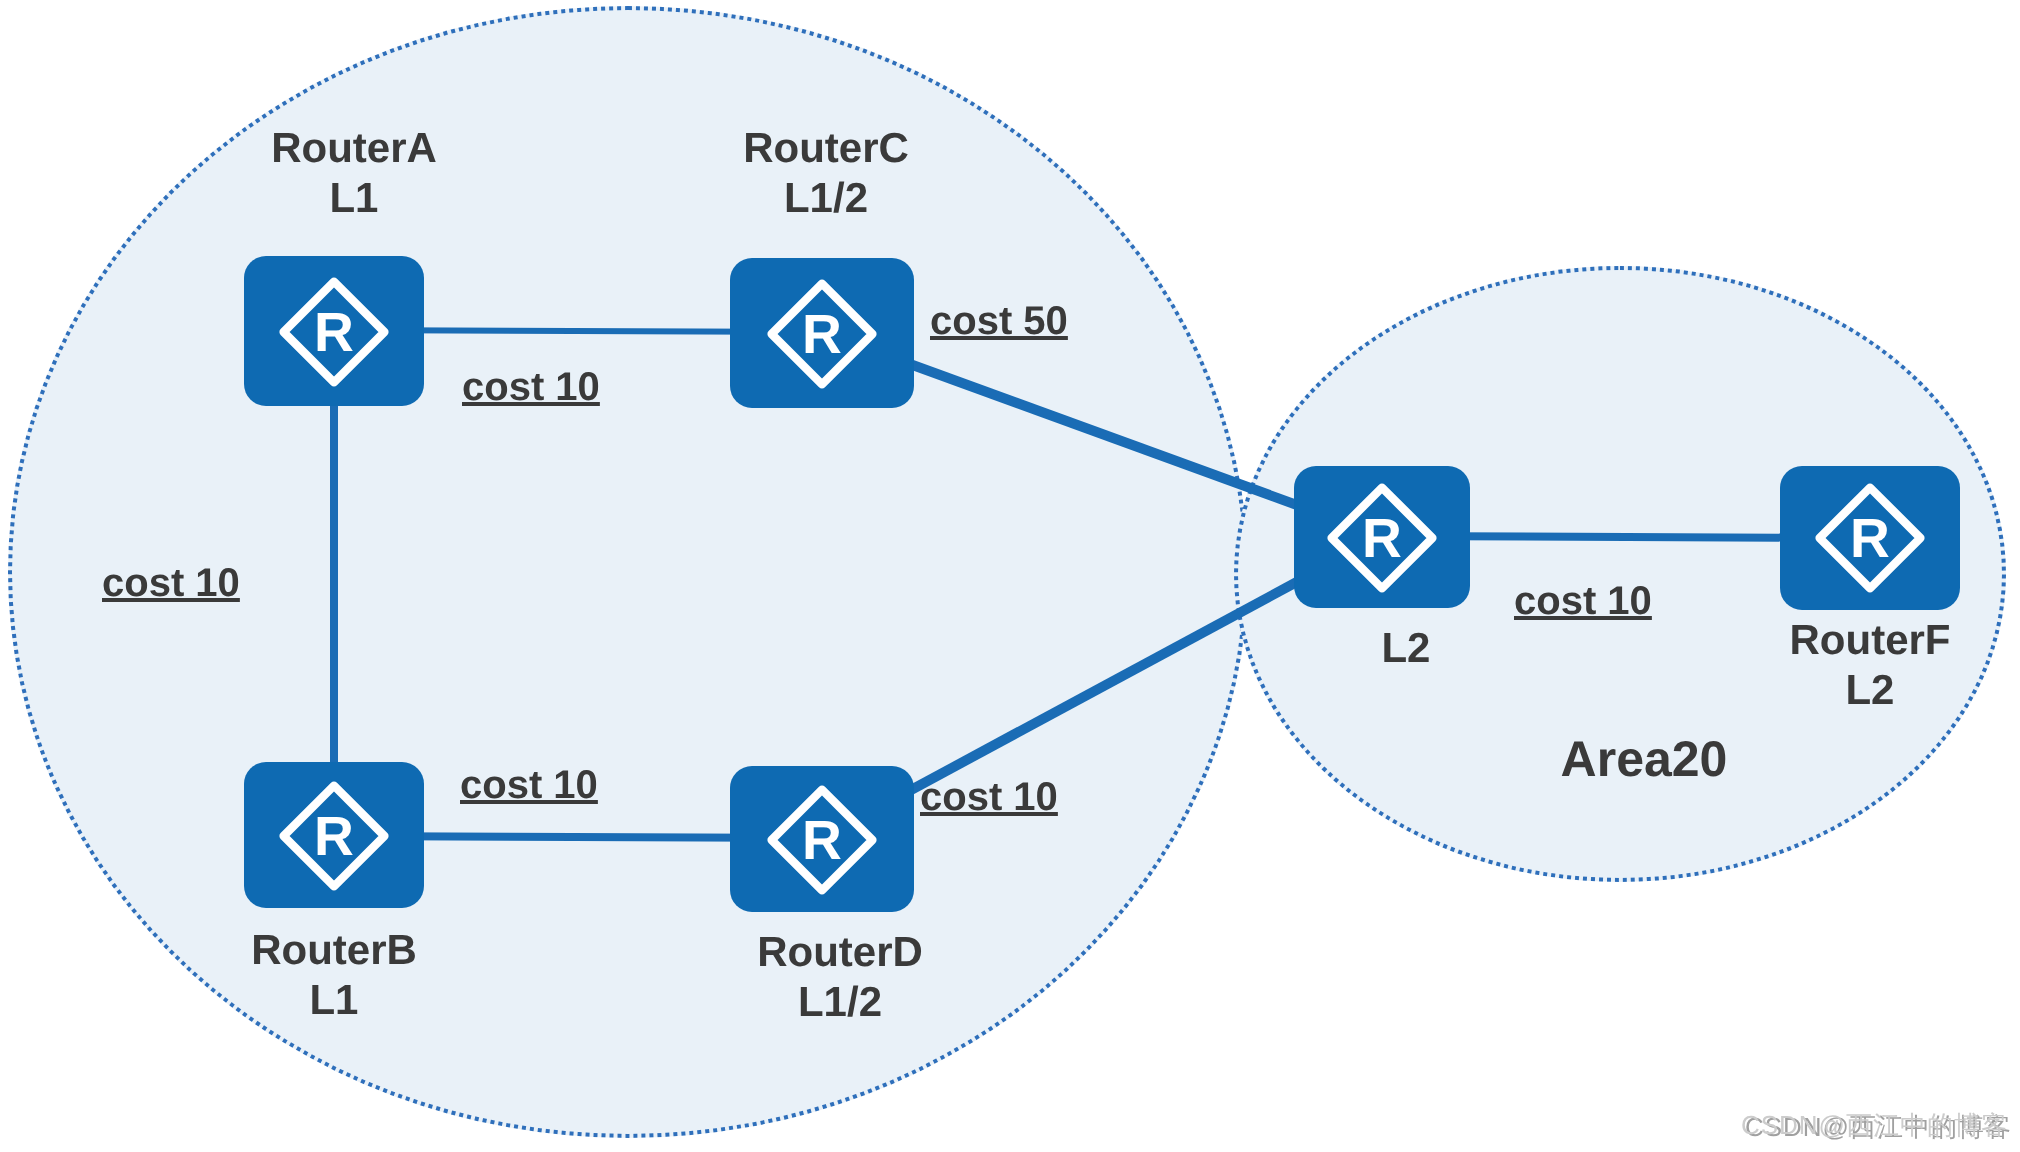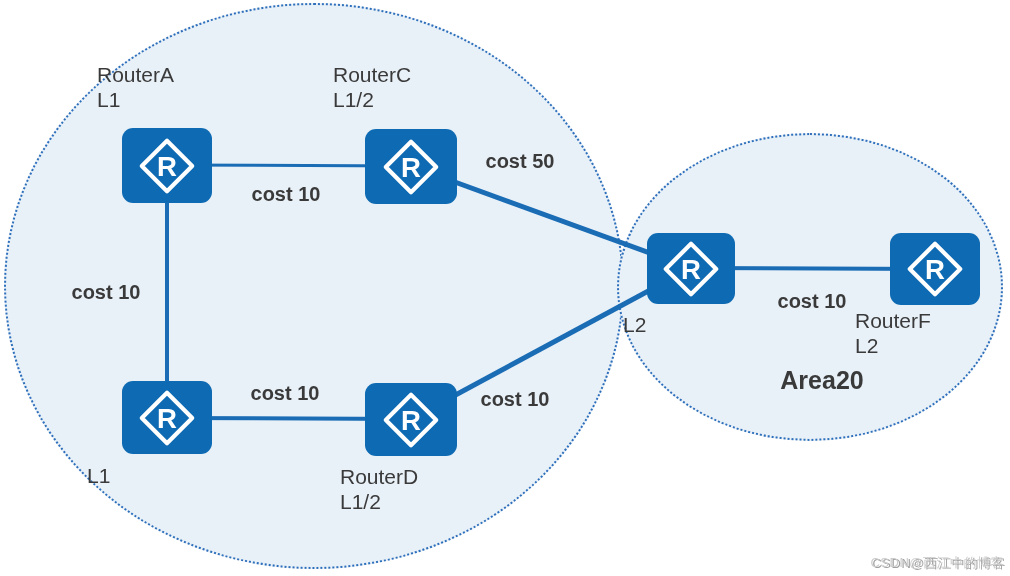--- a/index.html
+++ b/index.html
@@ -42,31 +42,32 @@
   }
   .router svg.ricon{width:60px;height:60px;display:block;}
   .router .rdiamond{fill:none;stroke:#ffffff;stroke-width:7;stroke-linejoin:round;}
   .router .rglyph{
     fill:#ffffff;font-size:46px;font-weight:bold;text-anchor:middle;
     font-family:"Liberation Sans","DejaVu Sans",sans-serif;
   }
   .rlabel{
     position:absolute;
     width:160px;
+    text-align:center;
     color:var(--label-text);
-    font-size:21px;font-weight:normal;line-height:25px;
+    font-size:21px;font-weight:bold;line-height:25px;
     z-index:3;
   }
   .cost{
     position:absolute;
     width:110px;
-    text-align:center;
     color:var(--label-text);
     font-size:20px;font-weight:bold;
     z-index:3;
+    text-decoration:underline;
   }
   .arealabel{
     position:absolute;
     width:120px;
     text-align:center;
     color:var(--label-text);
     font-size:25px;font-weight:bold;
     z-index:3;
   }
   .watermark{
@@ -135,20 +136,21 @@
 
   <div class="rlabel" style="left:97px;top:62px;">
     <div>RouterA</div>
     <div>L1</div>
   </div>
   <div class="rlabel" style="left:333px;top:62px;">
     <div>RouterC</div>
     <div>L1/2</div>
   </div>
   <div class="rlabel" style="left:87px;top:463px;">
+    <div>RouterB</div>
     <div>L1</div>
   </div>
   <div class="rlabel" style="left:340px;top:464px;">
     <div>RouterD</div>
     <div>L1/2</div>
   </div>
   <div class="rlabel" style="left:623px;top:312px;">
     <div>L2</div>
   </div>
   <div class="rlabel" style="left:855px;top:308px;">

